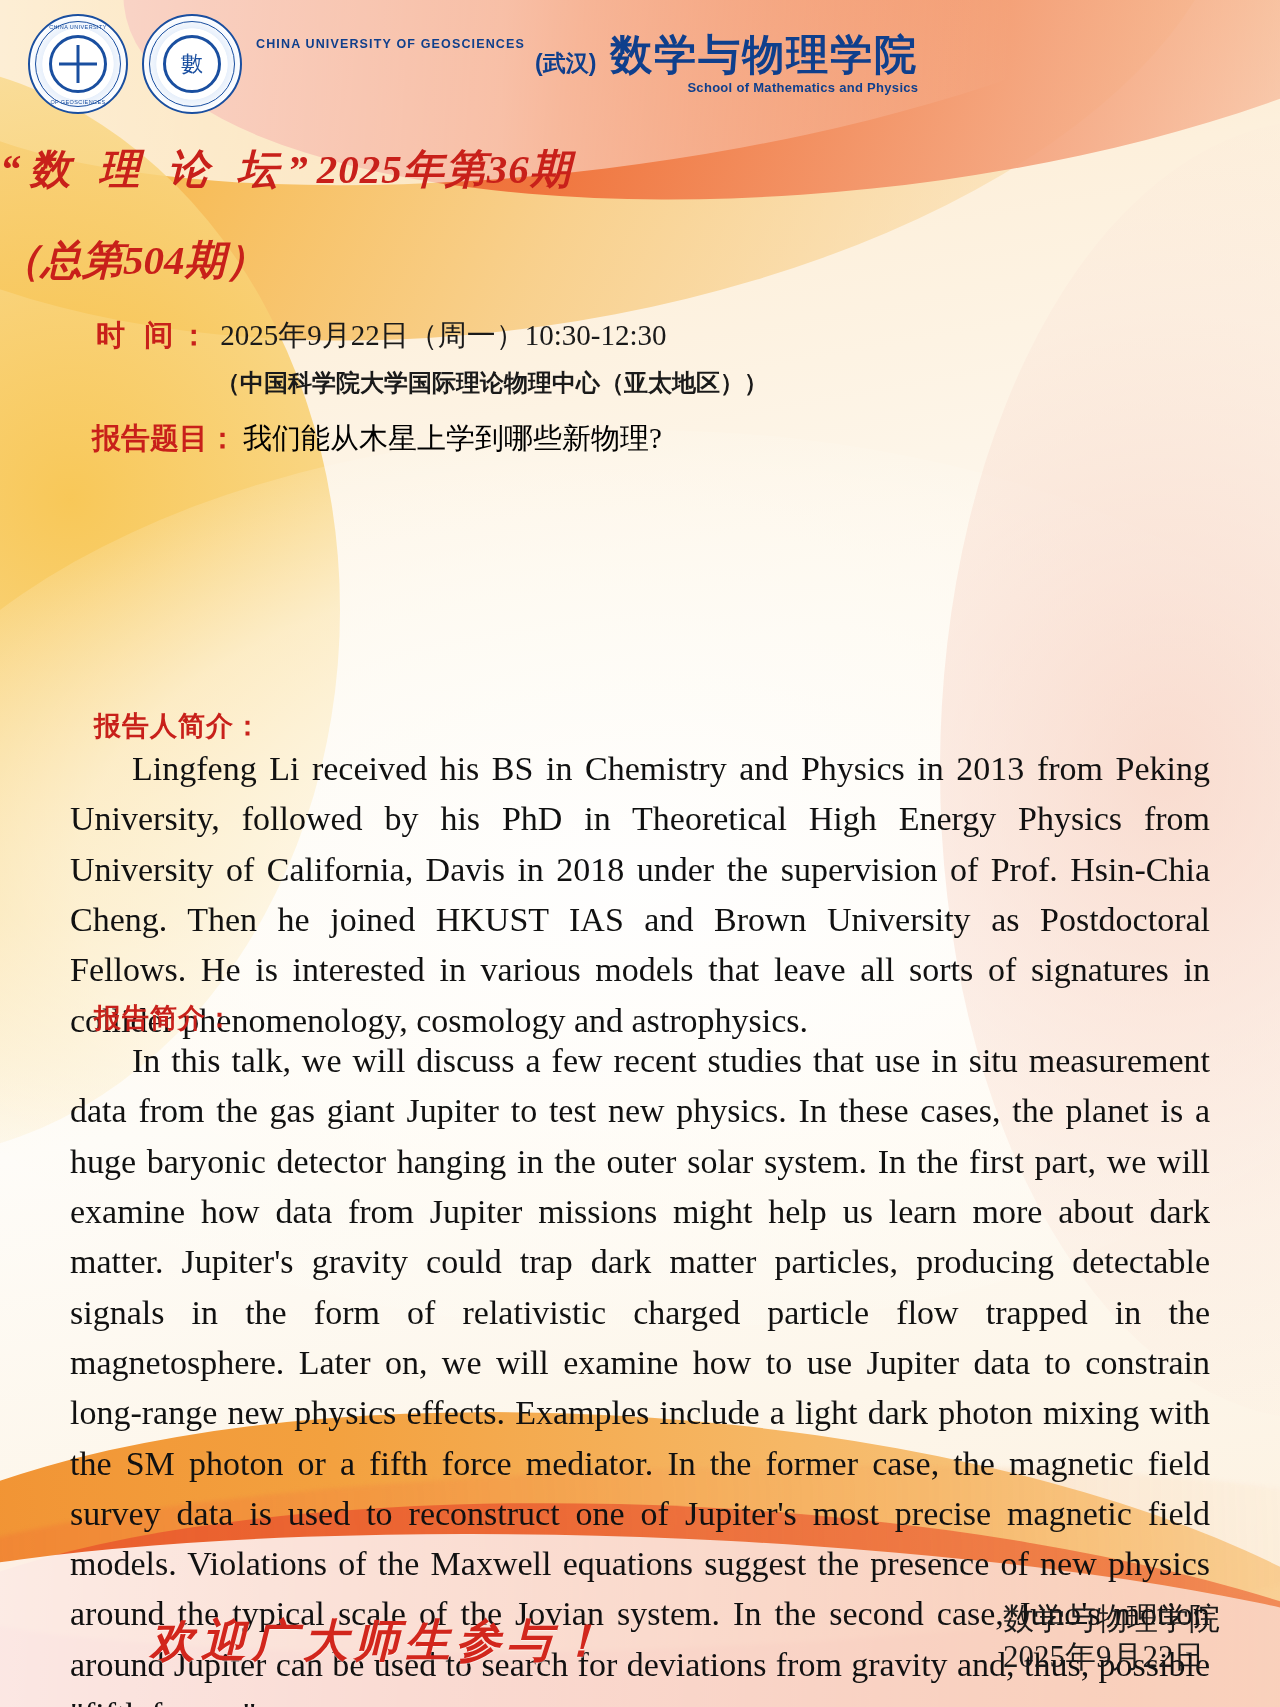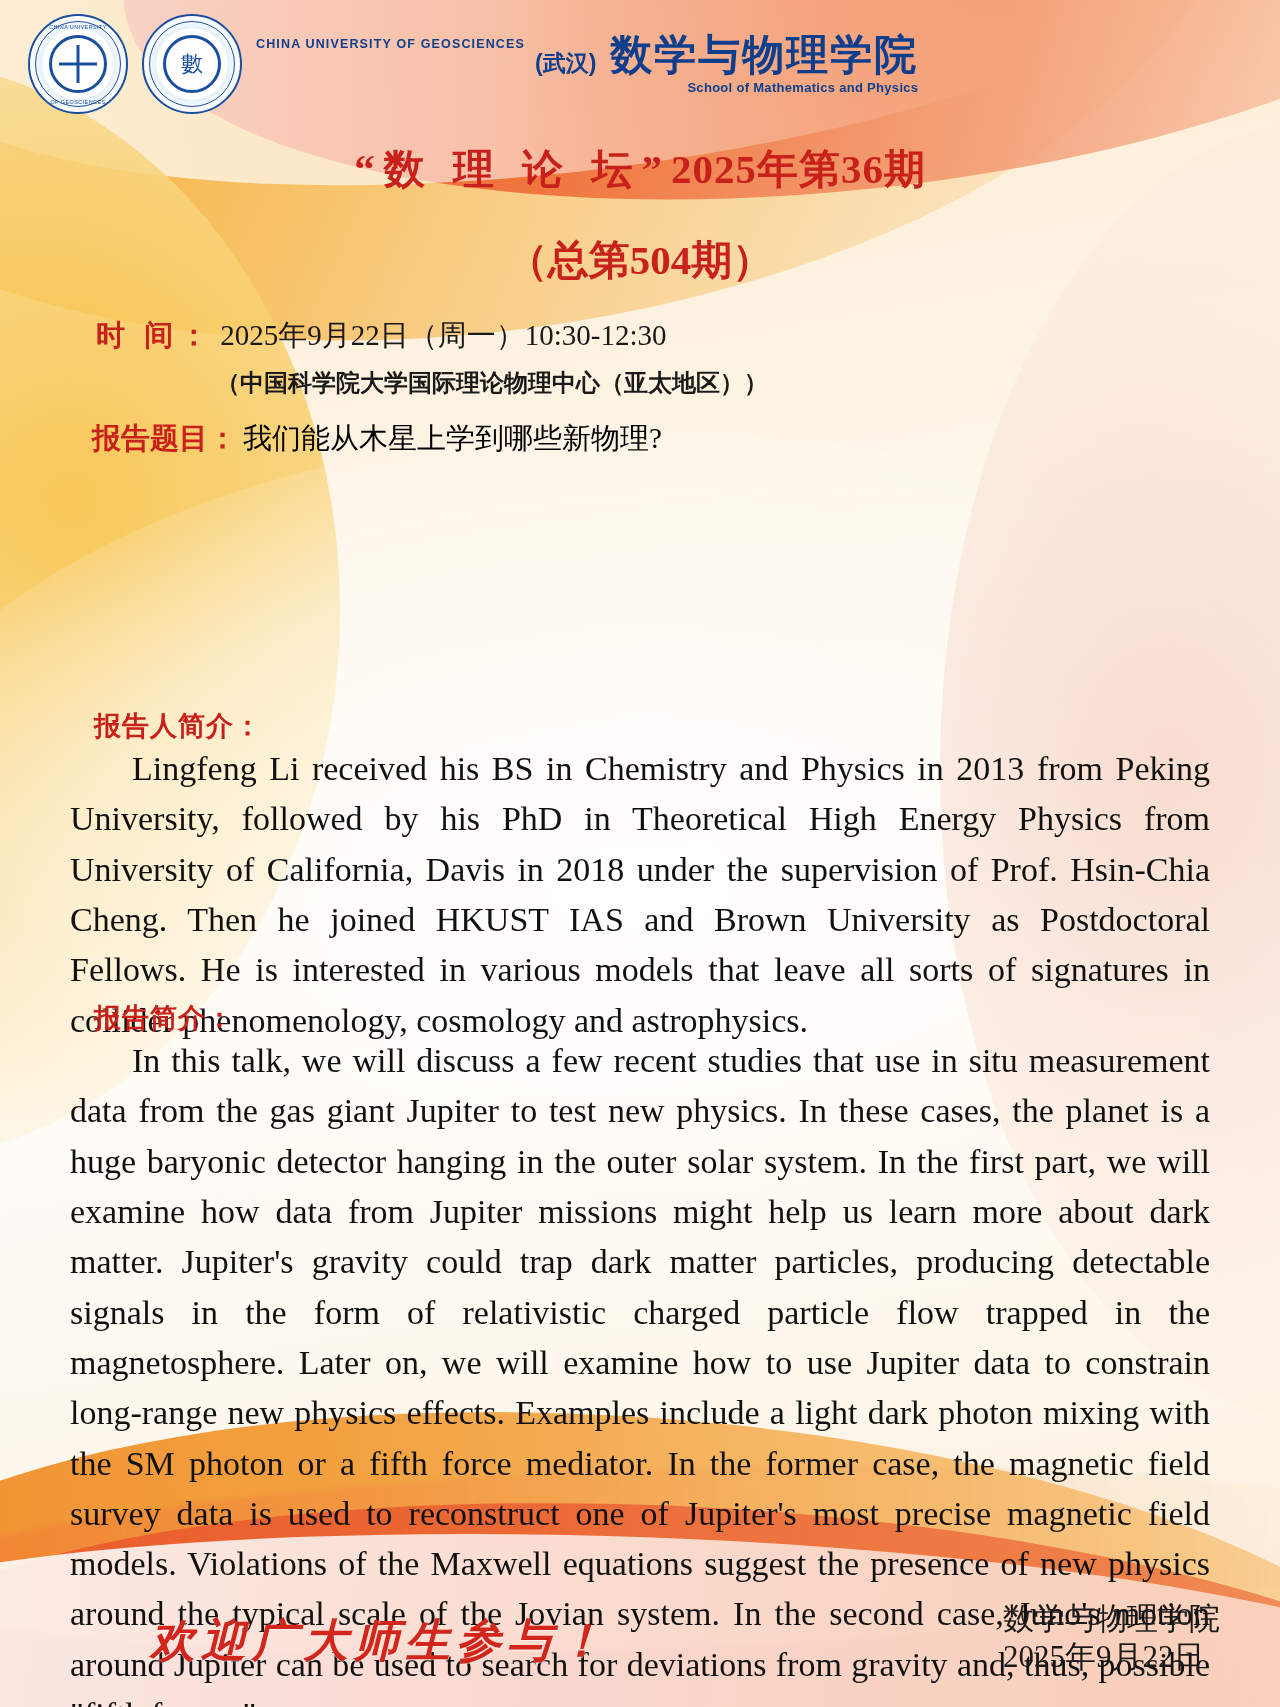--- a/index.html
+++ b/index.html
@@ -217,24 +217,24 @@
     font-family: "Liberation Sans", sans-serif;
   }
 
   
   .content {
     position: absolute;
     inset: 0;
     z-index: 6;
   }
   .title-1, .title-2 {
-    text-align: center;
     color: #c8201a;
     font-weight: 700;
     font-family: "Liberation Serif", serif;
+    font-style: italic;
   }
   .title-1 {
     position: absolute;
     top: 142px; left: 0; right: 0;
     font-size: 41px;
     letter-spacing: 1px;
   }
   .title-1 .sp { letter-spacing: 9px; }
   .title-2 {
     position: absolute;

